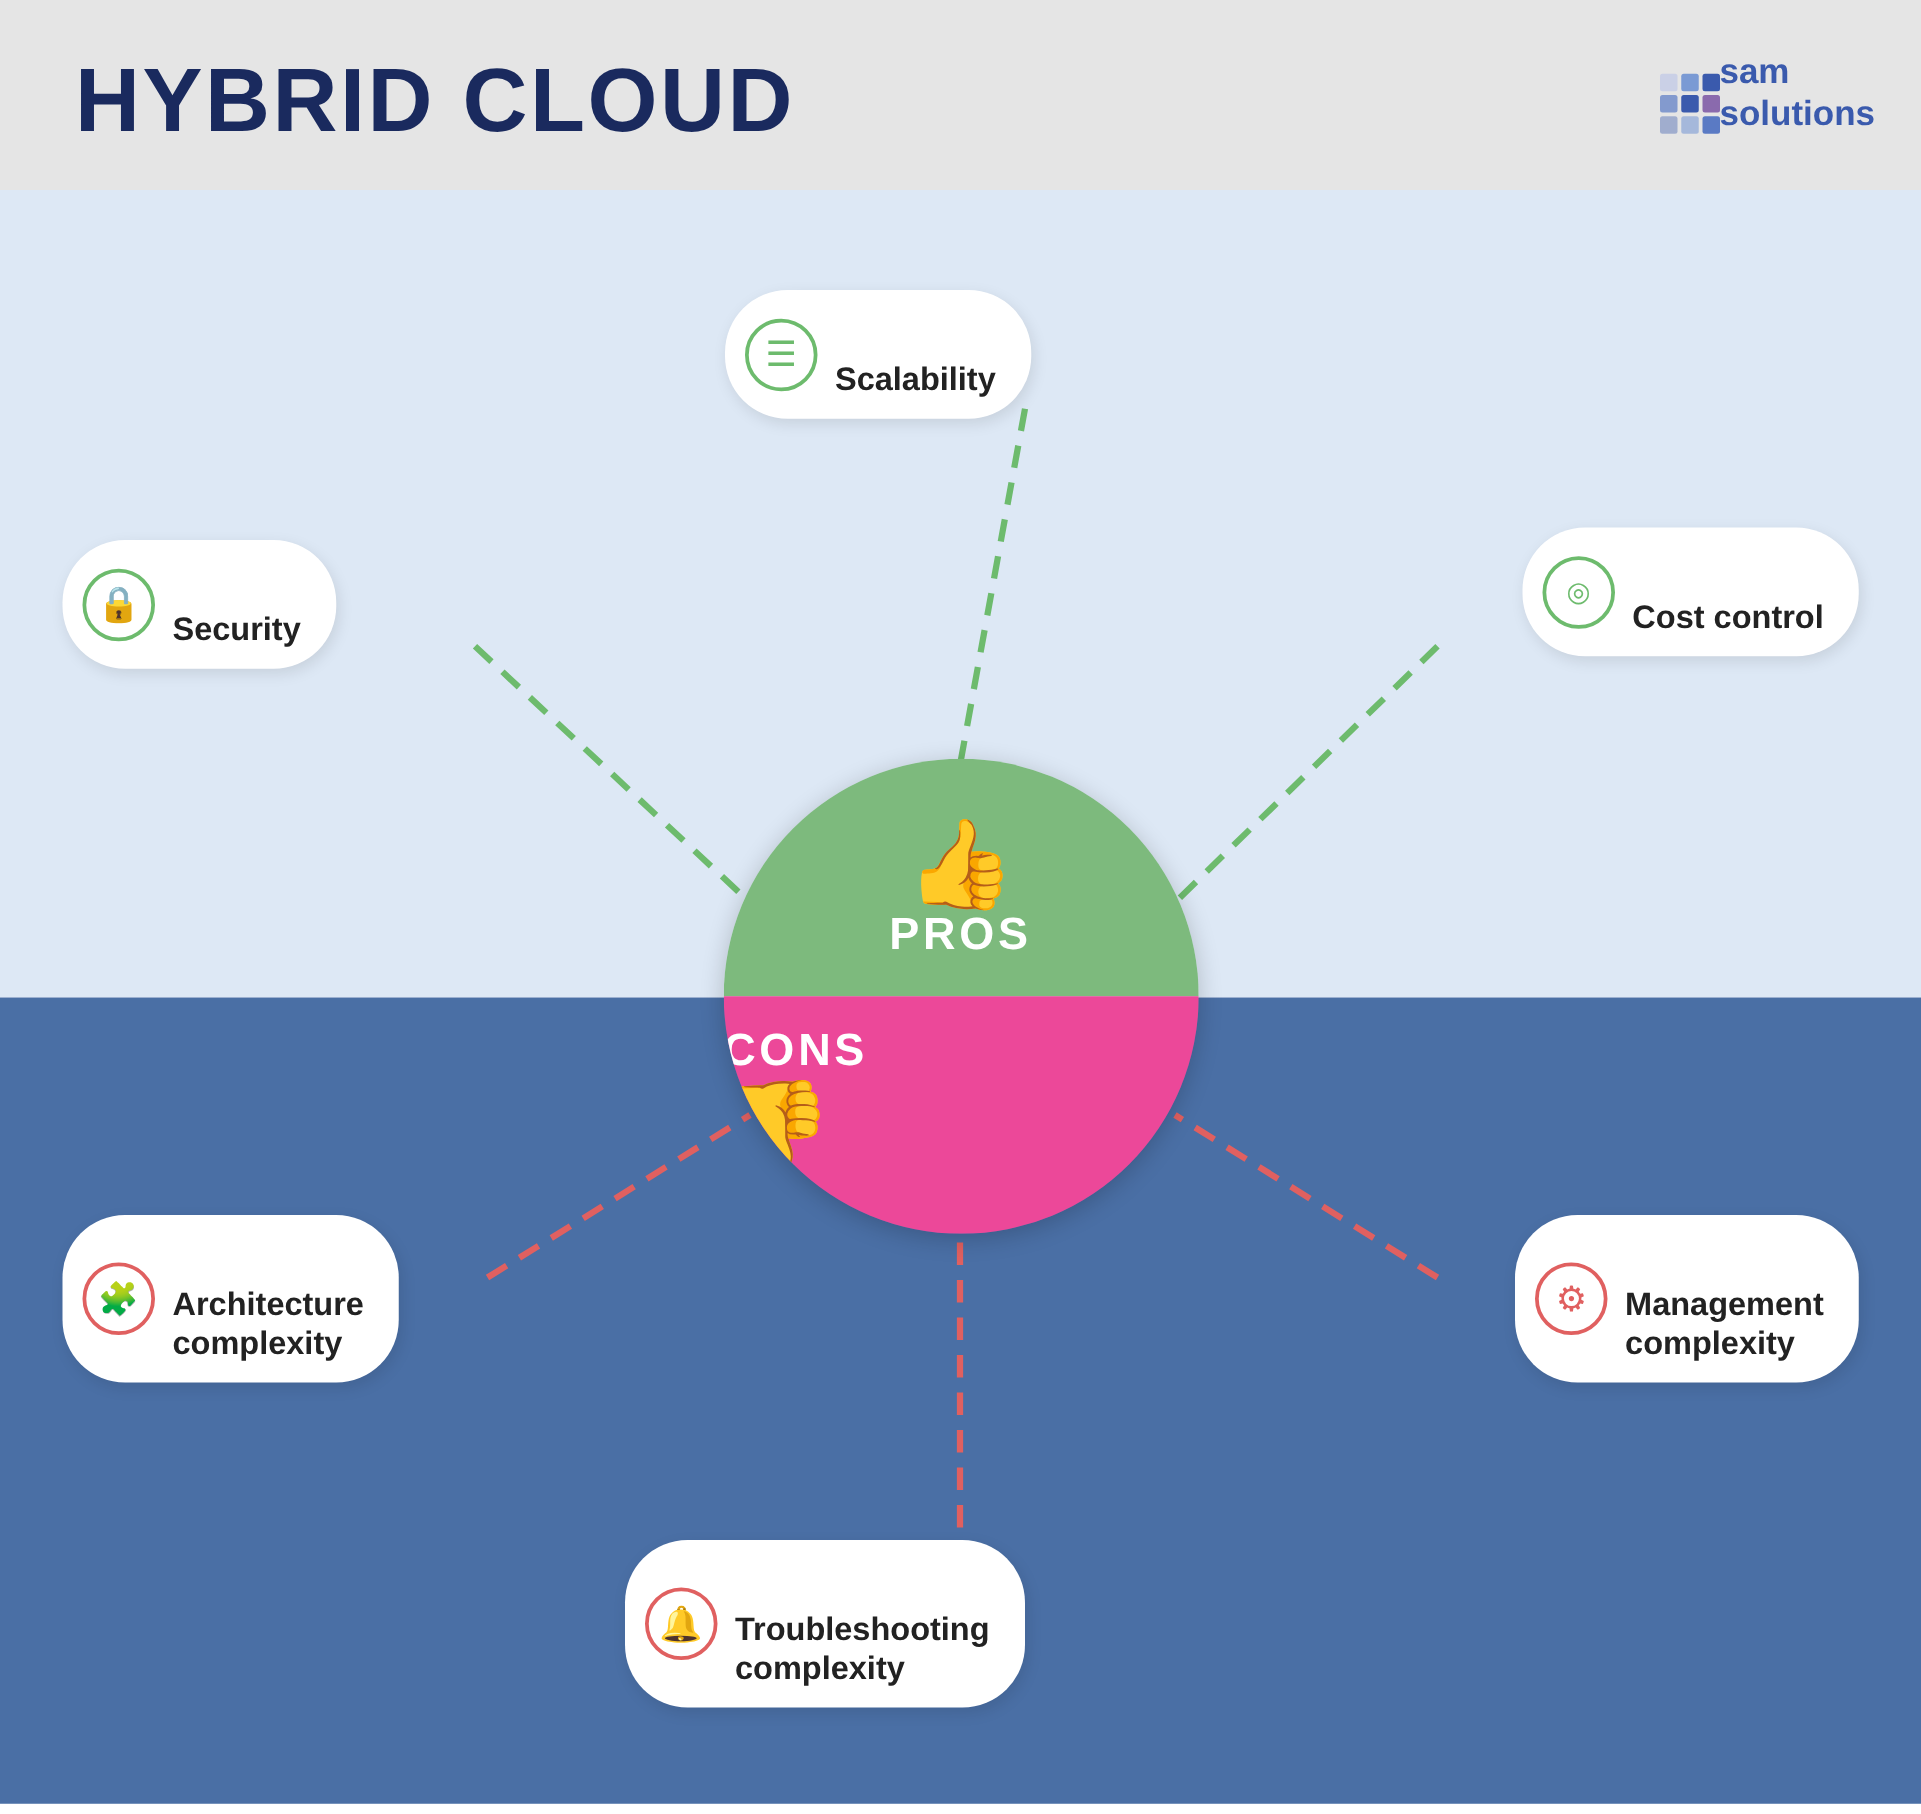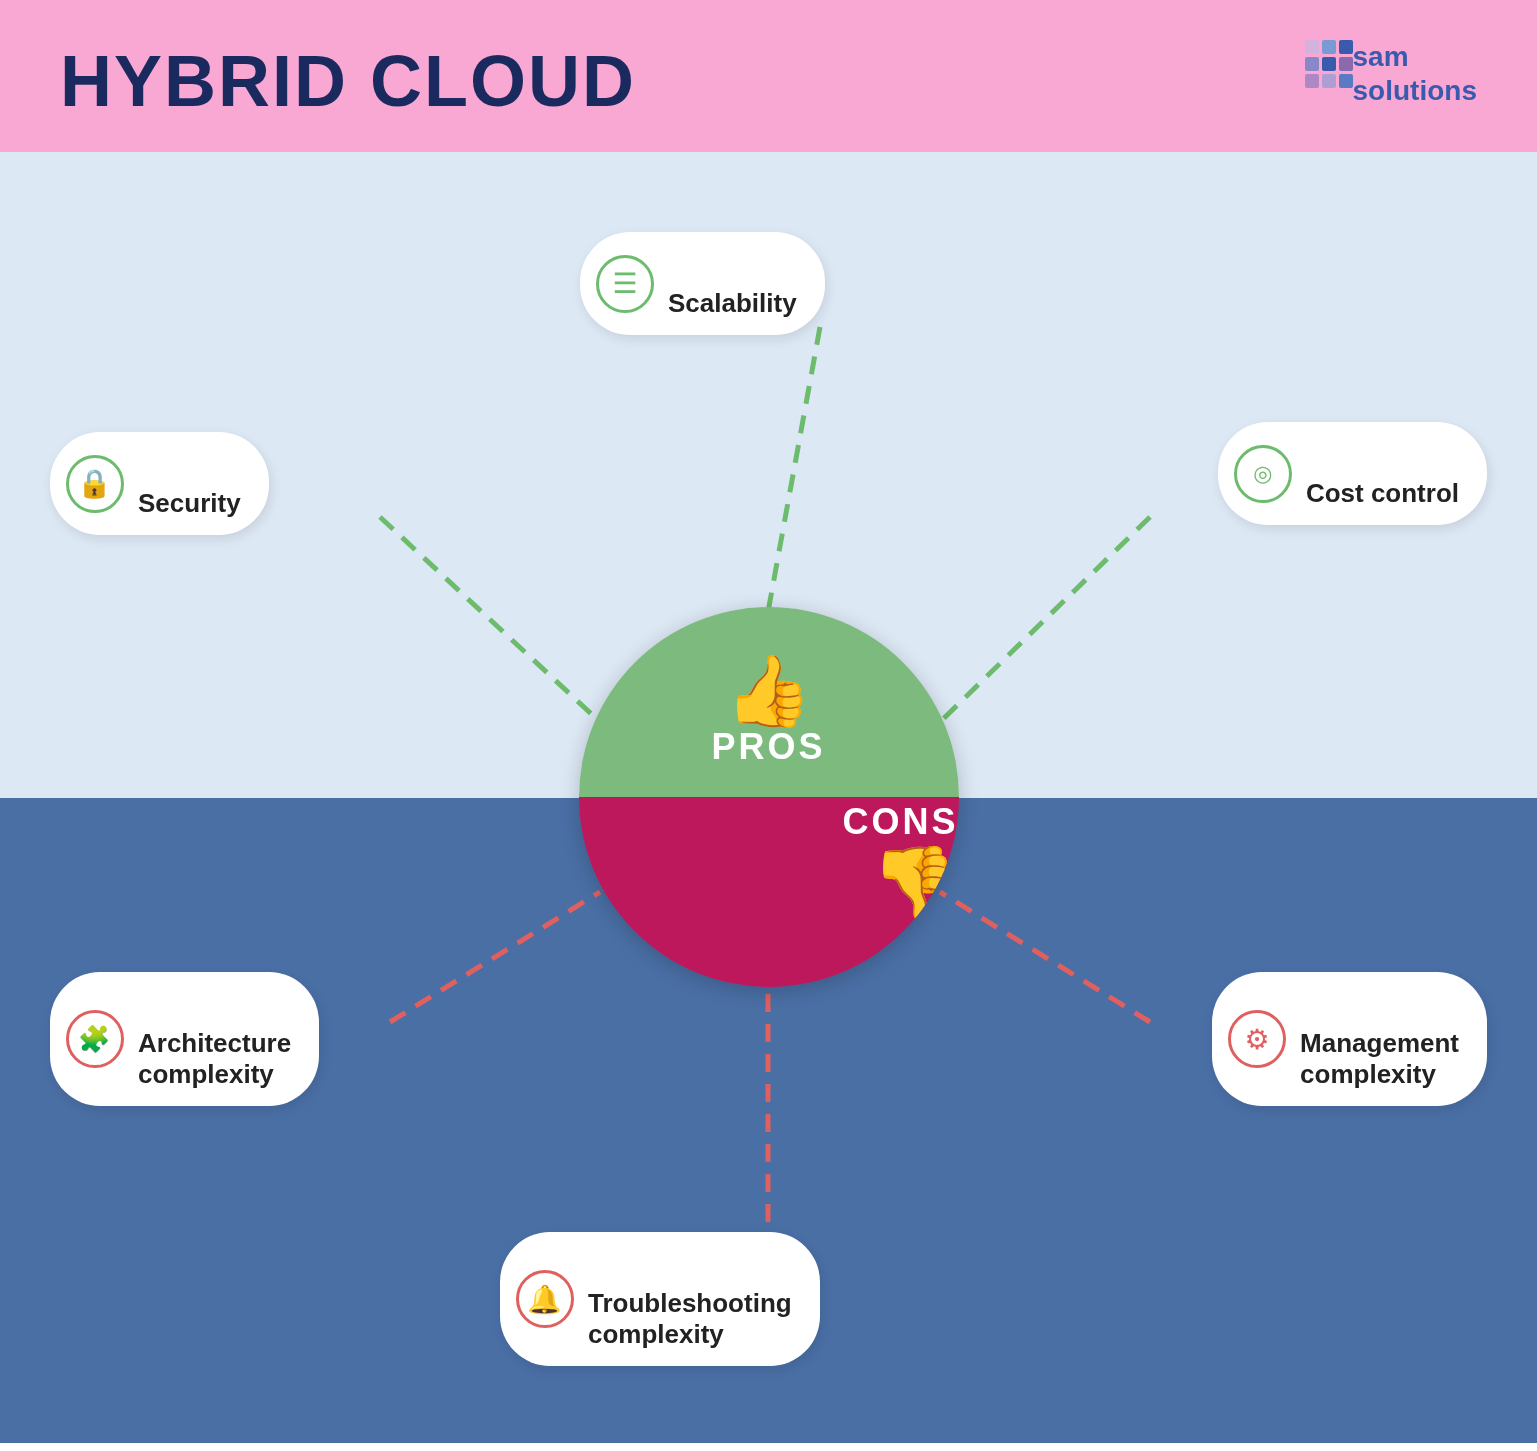--- a/index.html
+++ b/index.html
@@ -5,37 +5,37 @@
     * { margin: 0; padding: 0; box-sizing: border-box; }
     body {
       width: 1537px;
       height: 1451px;
       background: #ffffff;
       font-family: 'Arial', sans-serif;
       overflow: hidden;
     }
 
     .header {
-      padding: 40px 60px 30px 60px;
+      padding: 40px 37px 30px 60px;
       display: flex;
       justify-content: space-between;
       align-items: flex-start;
-      background: #f9a8d4;
+      background: #e5e5e5;
     }
 
     .title {
       font-size: 72px;
       font-weight: 900;
       color: #1a2a5e;
       letter-spacing: 2px;
     }
 
     .logo {
       display: flex;
-      align-items: flex-start;
+      align-items: flex-end;
       gap: 0;
     }
 
     .logo-text {
       font-size: 28px;
       font-weight: 700;
       color: #3a5aad;
       line-height: 1.2;
     }
 
@@ -68,28 +68,28 @@
       width: 100%;
       height: 50%;
       display: flex;
       flex-direction: column;
       align-items: center;
       justify-content: center;
       padding-top: 20px;
     }
 
     .circle-bottom {
-      background: #be185d;
+      background: #ec4899;
       width: 100%;
       height: 50%;
       display: flex;
       flex-direction: column;
-      align-items: flex-end;
+      align-items: flex-start;
       justify-content: flex-start;
-      padding-top: 4px;
+      padding-top: 22px;
     }
 
     .circle-label {
       font-size: 36px;
       font-weight: 700;
       color: white;
       letter-spacing: 3px;
     }
 
     .thumbs-up {

